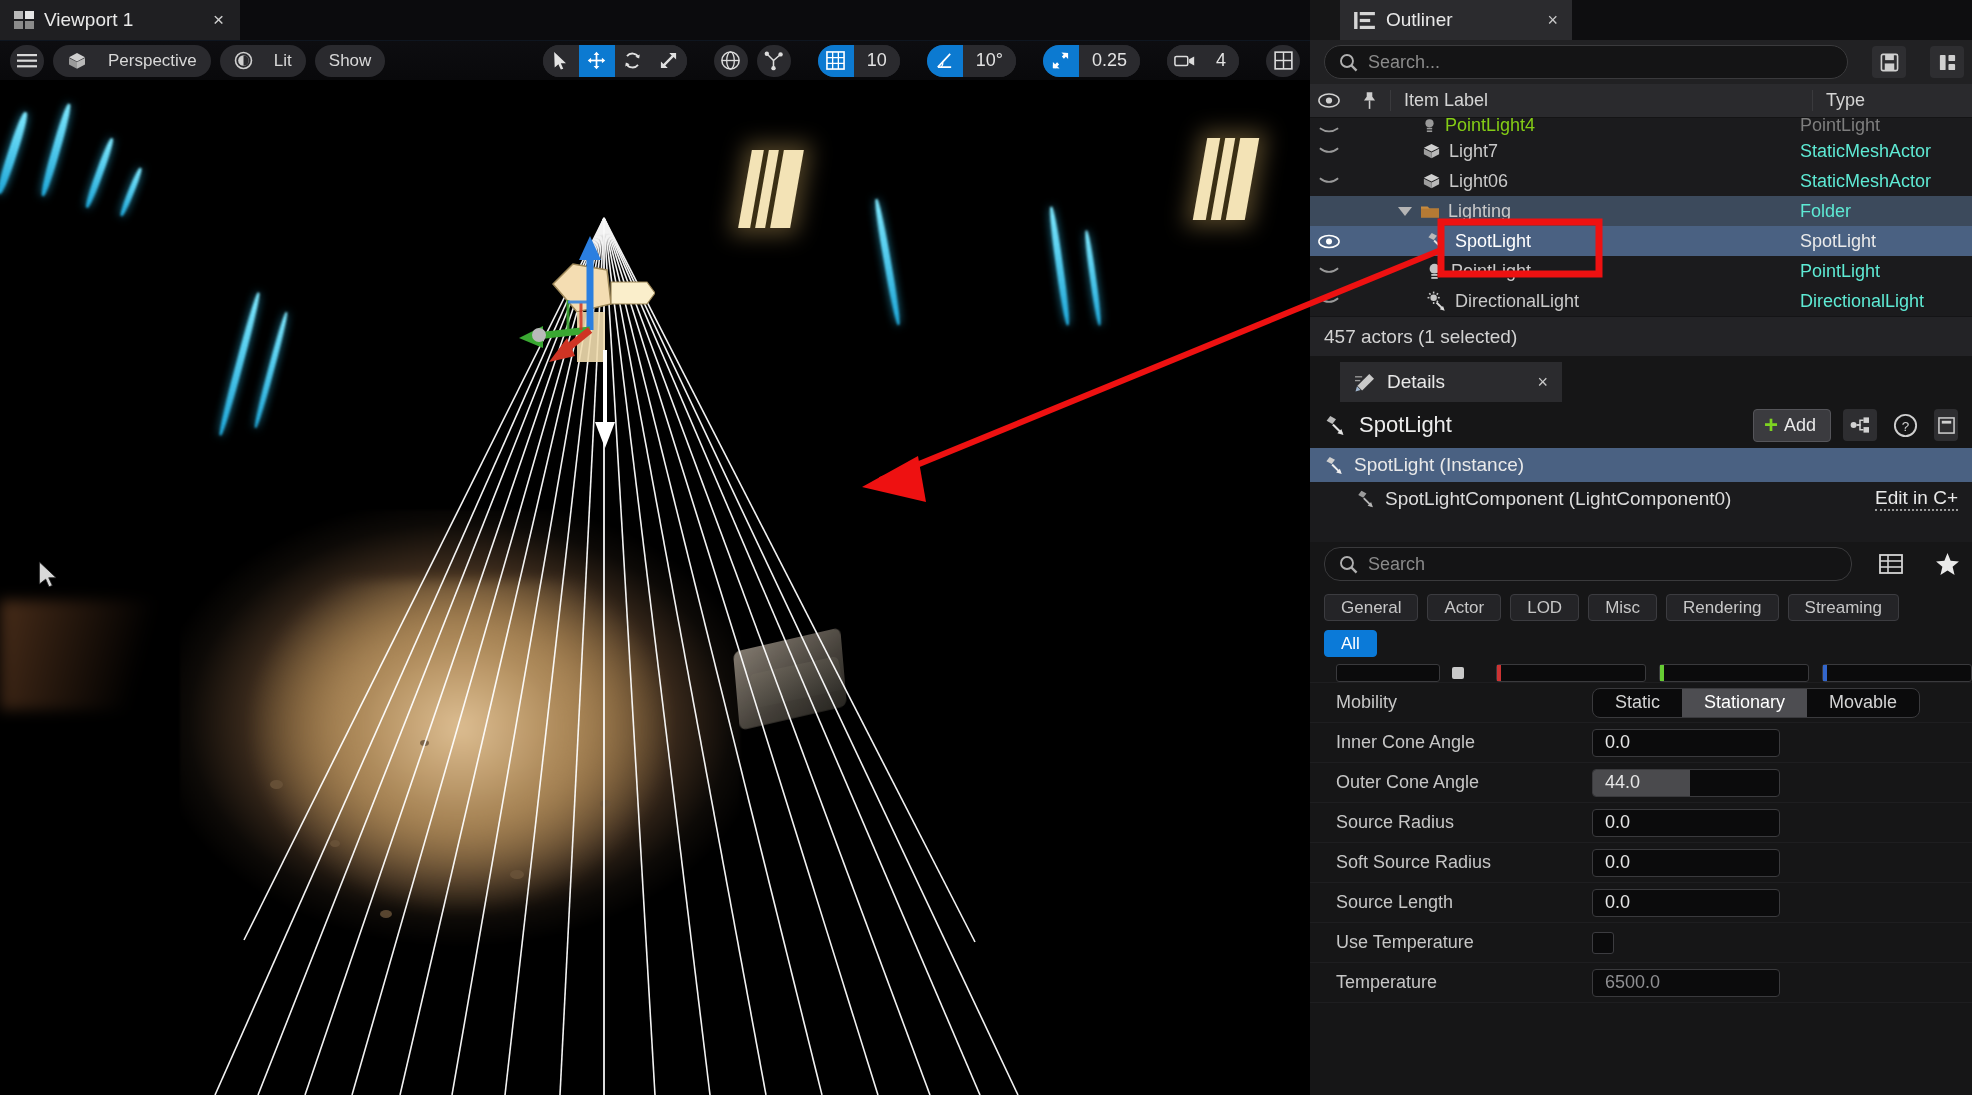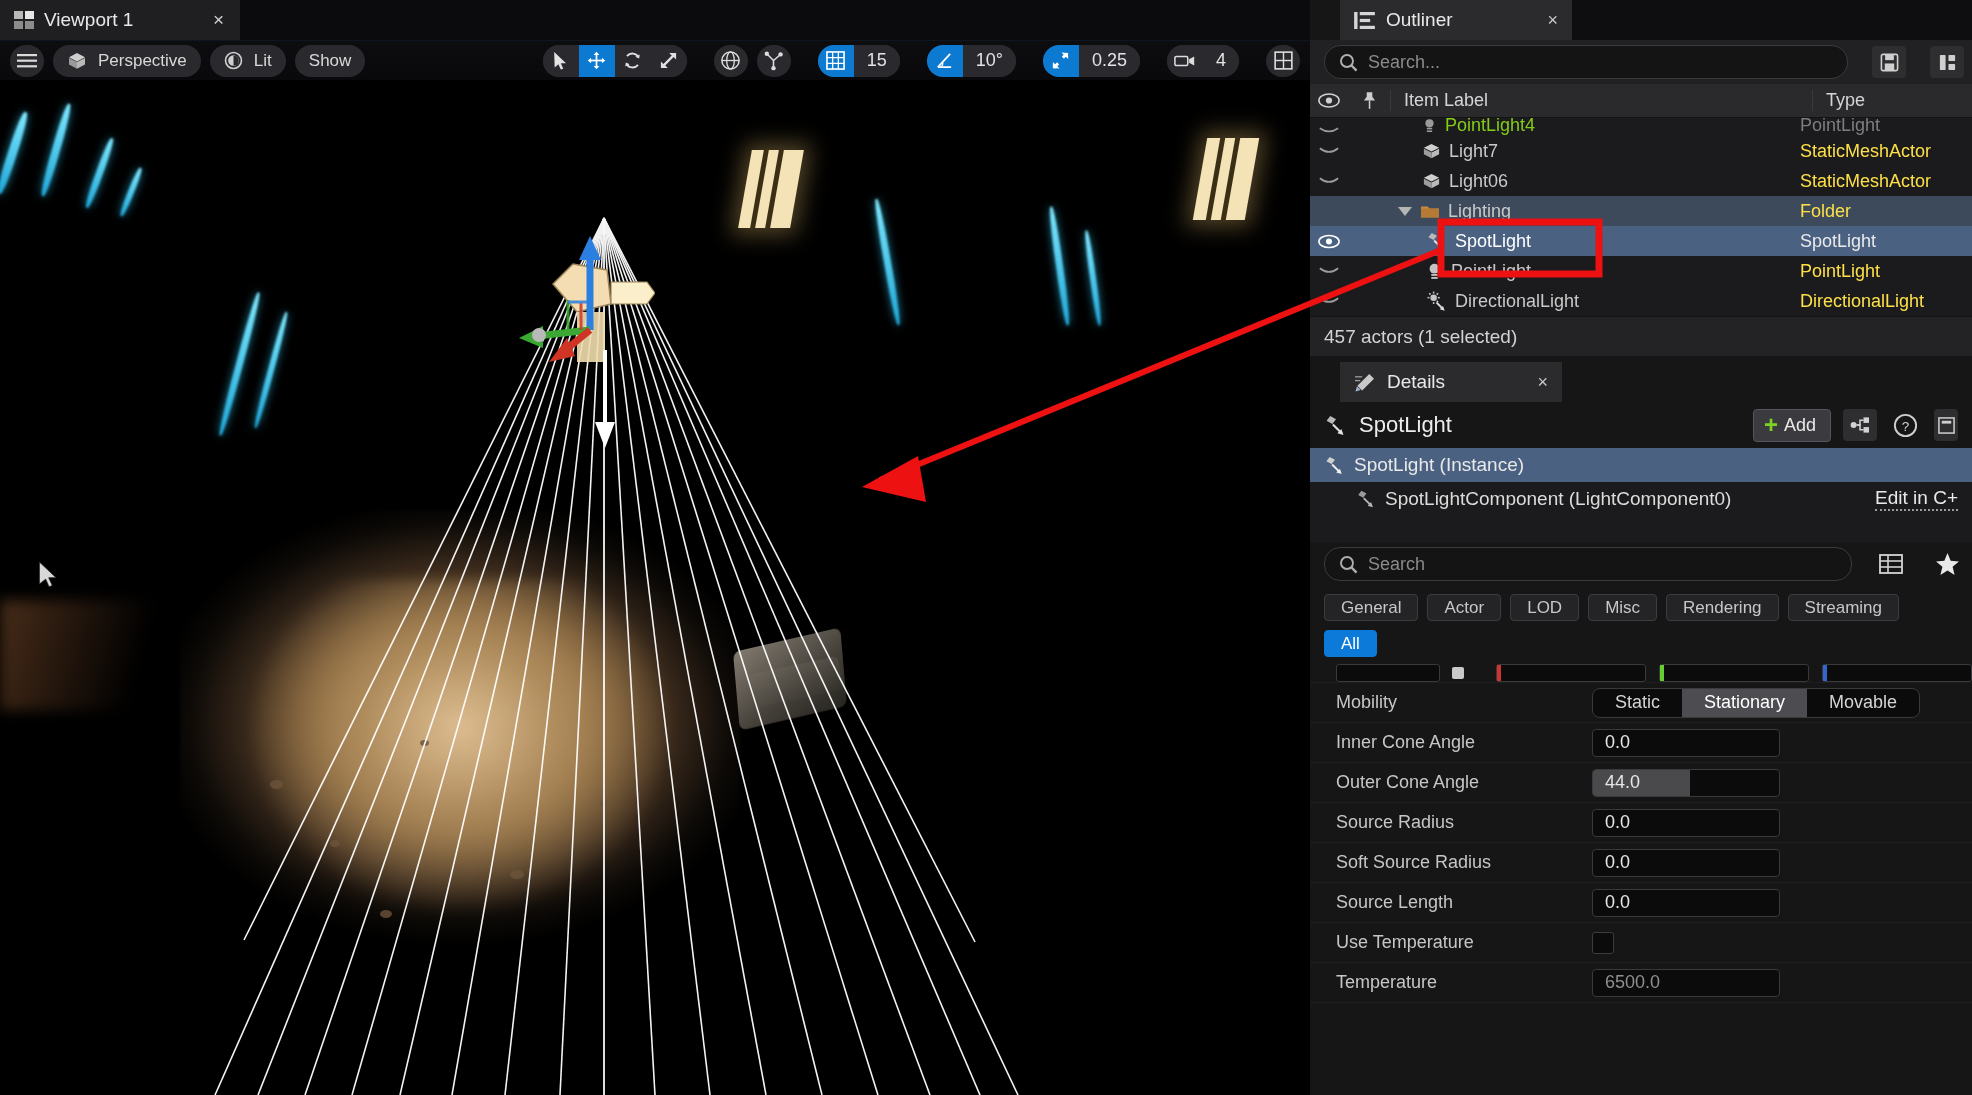--- a/index.html
+++ b/index.html
@@ -17,21 +17,21 @@
     gap:2px; }
   .tab-grid-icon i{ background:#b9b9b9; display:block; }
   .tab-grid-icon i:nth-child(2){ background:#e6e6e6; }
   .tab-grid-icon i:nth-child(3){ background:#8b8b8b; }
   .tab-grid-icon i:nth-child(4){ background:#8b8b8b; }
 
   .vp-toolbar{ position:absolute; top:40px; left:0; right:0; height:40px;
     display:flex; align-items:center; padding:0 10px; gap:9px;
     background:linear-gradient(#0d0d10,#09090b); border-top:1px solid #2a4a7a33; }
   .pill{ height:32px; border-radius:16px; background:#2a2a2e; display:flex; align-items:center;
-    gap:11px; padding:0 14px; color:#d8d8d8; font-size:17px; cursor:pointer; white-space:nowrap; }
+    gap:21px; padding:0 14px; color:#d8d8d8; font-size:17px; cursor:pointer; white-space:nowrap; }
   .pill.icon-only{ width:34px; padding:0; justify-content:center; }
   .tool-group{ display:flex; align-items:center; border-radius:16px; overflow:hidden; background:#2a2a2e; }
   .tool-btn{ width:36px; height:32px; display:flex; align-items:center; justify-content:center;
     cursor:pointer; background:#2a2a2e; }
   .tool-btn.active{ background:#0c7ad1; }
   .tool-val{ height:32px; display:flex; align-items:center; padding:0 13px; color:#e3e3e3;
     font-size:18px; background:#2a2a2e; cursor:pointer; }
   .sep{ width:9px; }
   svg{ display:block; }
 
@@ -90,21 +90,21 @@
   .ch-eye{ width:38px; display:flex; justify-content:center; }
   .ch-pin{ width:42px; display:flex; justify-content:center; }
   .ch-label{ flex:1; padding-left:13px; border-left:1px solid #3a3a3d; }
   .ch-type{ width:160px; padding-left:13px; border-left:1px solid #3a3a3d; }
 
   .tree{ background:#1b1b1d; }
   .trow{ height:30px; display:flex; align-items:center; color:#c9c9c9; font-size:18px; }
   .trow.sel{ background:#4a6182; color:#fff; }
   .trow .eye{ width:38px; display:flex; justify-content:center; align-items:center; cursor:pointer; }
   .trow .lbl{ flex:1; display:flex; align-items:center; gap:8px; overflow:hidden; white-space:nowrap; }
-  .trow .typ{ width:172px; color:#fde047; }
+  .trow .typ{ width:172px; color:#5eead4; }
   .trow.sel .typ{ color:#eaeaea; }
 
   .actor-count{ height:40px; background:#232326; display:flex; align-items:center;
     padding-left:14px; color:#d2d2d2; font-size:19px; border-top:1px solid #141416; }
 
   
   .details-head{ height:46px; display:flex; align-items:center; padding:0 14px; gap:12px; }
   .details-title{ color:#ececec; font-size:22px; }
   .btn-add{ height:33px; background:#3b3b3f; border:1px solid #55555a; border-radius:4px;
     display:flex; align-items:center; gap:6px; padding:0 14px 0 10px; color:#eaeaea; font-size:18px;
@@ -265,21 +265,21 @@
           <svg width="19" height="19" viewBox="0 0 20 20">
               <rect x="1" y="1" width="18" height="18" fill="none" stroke="#fff" stroke-width="1.7"></rect>
               <g stroke="#fff" stroke-width="1.4">
                 <line x1="7" y1="1" x2="7" y2="19"></line>
                 <line x1="13" y1="1" x2="13" y2="19"></line>
                 <line x1="1" y1="7" x2="19" y2="7"></line>
                 <line x1="1" y1="13" x2="19" y2="13"></line>
               </g>
             </svg>
         </div>
-        <div class="tool-val">15</div>
+        <div class="tool-val">10</div>
       </div>
       <div class="sep"></div>
       <div class="tool-group">
         <div class="tool-btn active">
           <svg width="19" height="19" viewBox="0 0 20 20">
               <path d="M3 17 16 3" stroke="#fff" stroke-width="1.8" fill="none"></path>
               <path d="M3 17 17 17" stroke="#fff" stroke-width="1.8" fill="none"></path>
               <path d="M6.5 17a7 7 0 0 0 1.8-5" stroke="#fff" stroke-width="1.4" fill="none"></path>
             </svg>
         </div>

